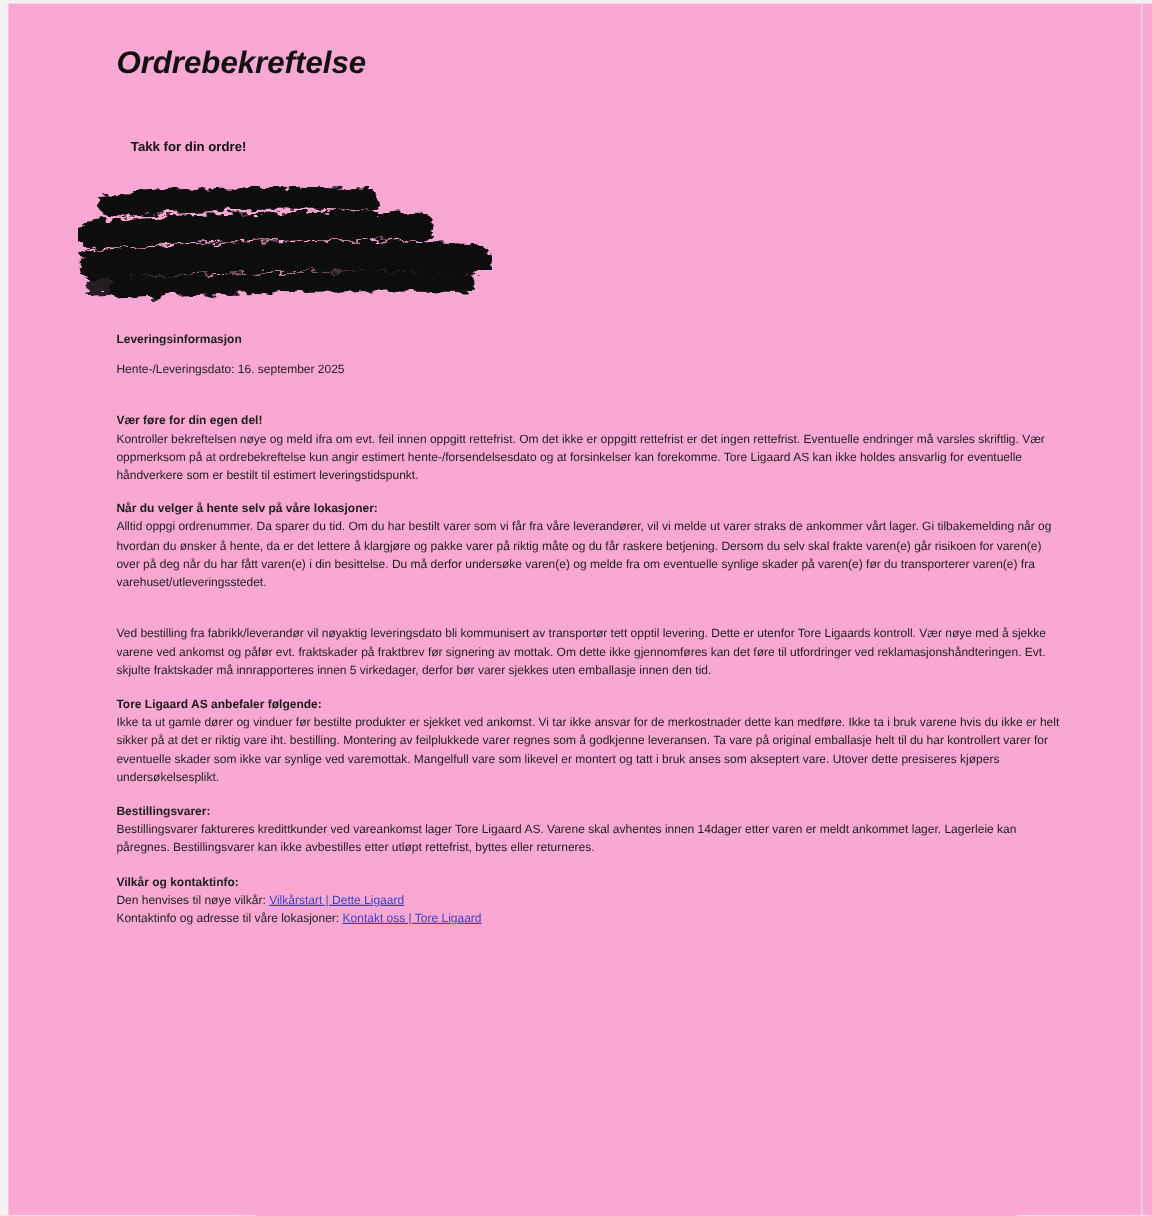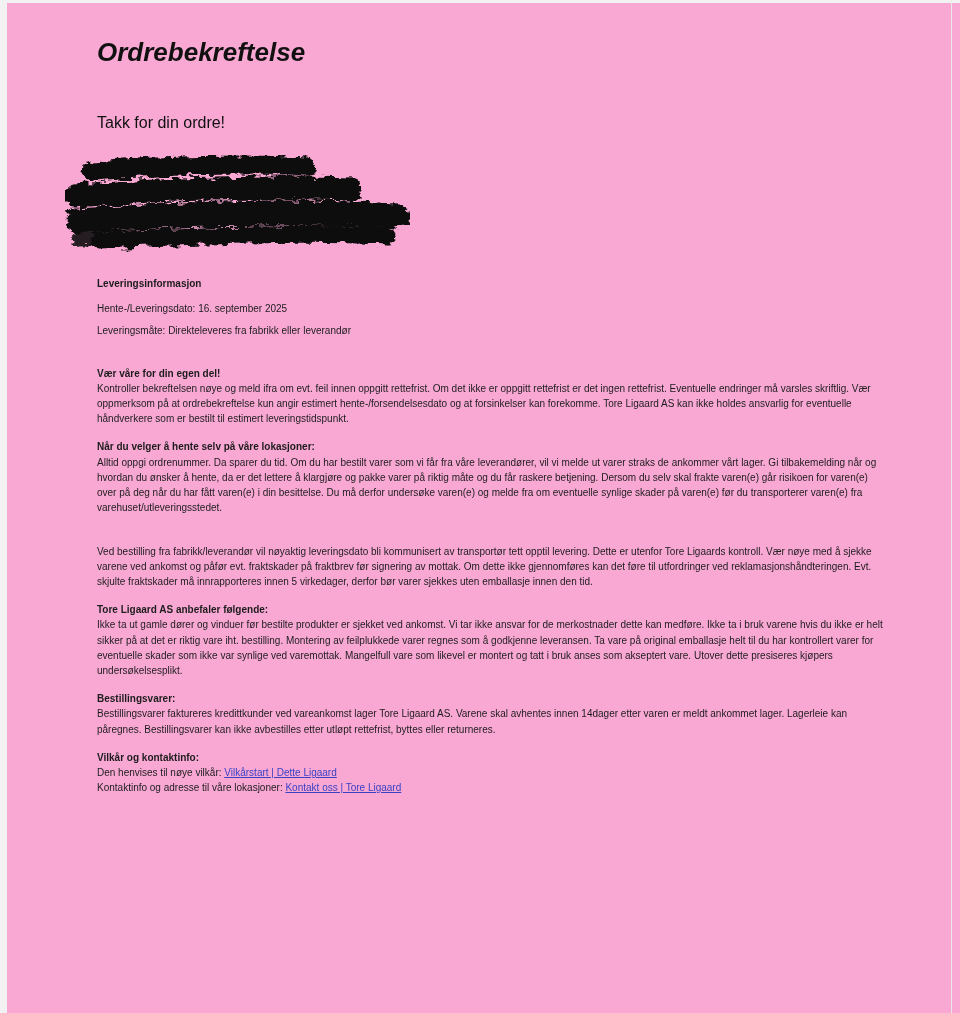--- a/index.html
+++ b/index.html
@@ -15,23 +15,23 @@
   .edge-left{position:absolute;top:0;left:0;width:7px;height:100%;background:#f2f2f2;}
   .edge-right{position:absolute;top:0;left:951px;width:1px;height:100%;background:#e8e8e8;}
   .content{position:absolute;left:97px;top:0;width:793px;}
   h1{
     margin:38px 0 0 0;
     font-size:26px;line-height:28px;
     font-weight:bold;font-style:italic;
     color:#111;
   }
   h2{
-    margin:47px 0 0 0;
-    font-size:16px;line-height:20px;
-    font-weight:normal;color:#111;
+    margin:47px 0 0 12px;
+    font-size:11px;line-height:20px;
+    font-weight:bold;color:#111;
   }
   p{margin:0;font-size:10px;line-height:15.2px;}
   .info-head{margin-top:21px;font-weight:bold;}
   .info-line-1{margin-top:10px;}
   .info-line-2{margin-top:7px;}
   .section{margin-top:13px;}
   .first-section{margin-top:27px;}
   .section b{font-weight:bold;}
   .link{text-decoration:underline;cursor:pointer;}
   .redaction{
@@ -77,24 +77,23 @@
           <path d="M10,41 C80,35 200,31 285,34" stroke-width="23" stroke="#0b0b0b"></path>
           <path d="M13,66 C100,59 230,55 332,61" stroke-width="25" stroke="#0b0b0b"></path>
           <path d="M34,85 C120,81 240,77 322,81" stroke-width="17" stroke="#0b0b0b"></path>
           <path d="M12,84 C20,83 26,83 36,83" stroke-width="12" opacity="0.9" stroke="#0b0b0b"></path>
         </g>
       </svg>
     </div>
 
     <p class="info-head">Leveringsinformasjon</p>
     <p class="info-line-1">Hente-/Leveringsdato: 16. september 2025</p>
-    <p class="info-line-2">Leveringsmåte: Direkteleveres fra fabrikk eller leverandør</p>
 
     <p class="section first-section">
-      <b>Vær våre for din egen del!</b><br>
+      <b>Vær føre for din egen del!</b><br>
       <span>Kontroller bekreftelsen nøye og meld ifra om evt. feil innen oppgitt rettefrist. Om det ikke er oppgitt rettefrist er det ingen rettefrist. Eventuelle endringer må varsles skriftlig. Vær oppmerksom på at ordrebekreftelse kun angir estimert hente-/forsendelsesdato og at forsinkelser kan forekomme. Tore Ligaard AS kan ikke holdes ansvarlig for eventuelle håndverkere som er bestilt til estimert leveringstidspunkt.</span>
     </p>
 
     <p class="section">
       <b>Når du velger å hente selv på våre lokasjoner:</b><br>
       <span>Alltid oppgi ordrenummer. Da sparer du tid. Om du har bestilt varer som vi får fra våre leverandører, vil vi melde ut varer straks de ankommer vårt lager. Gi tilbakemelding når og hvordan du ønsker å hente, da er det lettere å klargjøre og pakke varer på riktig måte og du får raskere betjening. Dersom du selv skal frakte varen(e) går risikoen for varen(e) over på deg når du har fått varen(e) i din besittelse. Du må derfor undersøke varen(e) og melde fra om eventuelle synlige skader på varen(e) før du transporterer varen(e) fra varehuset/utleveringsstedet.</span>
     </p>
 
     <p class="section">
       <br>

